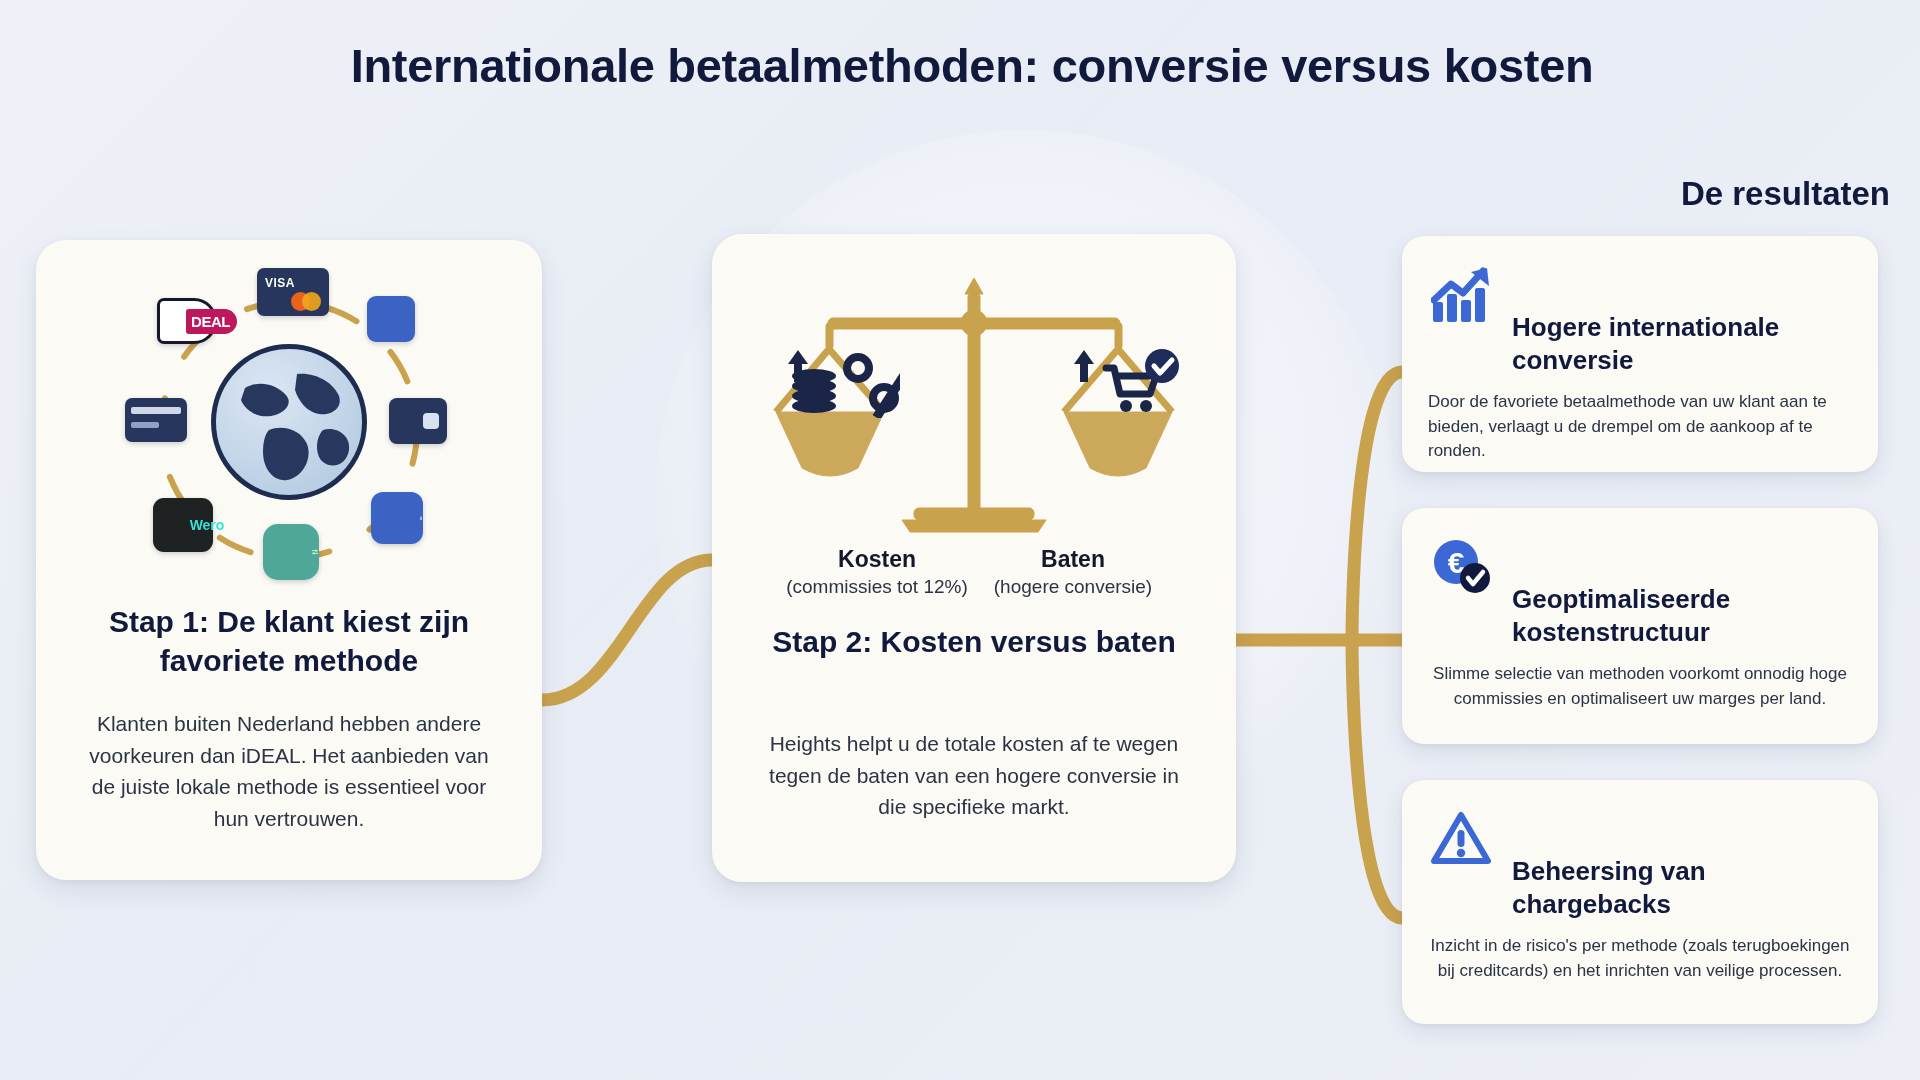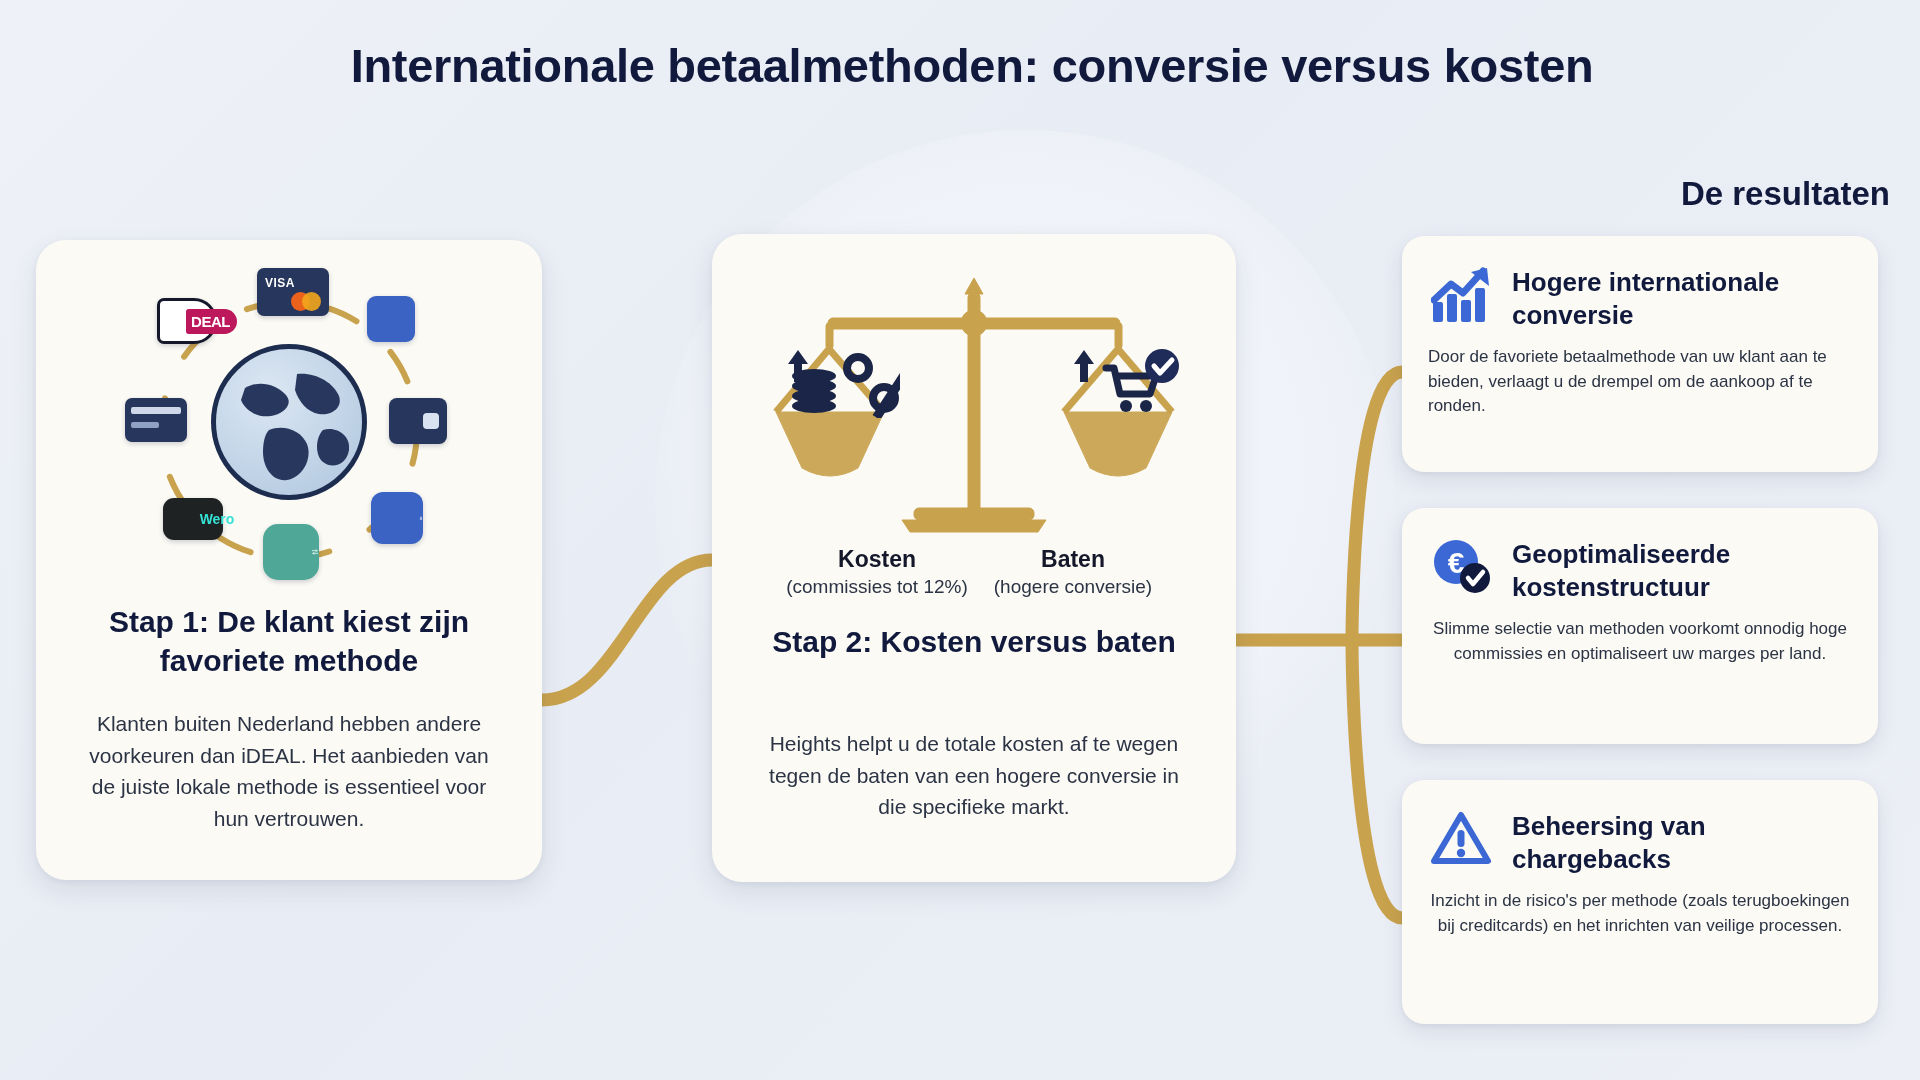--- a/index.html
+++ b/index.html
@@ -89,21 +89,21 @@
     display: flex; align-items: center; justify-content: center;
     font-size: 12px; font-weight: bold;
     box-shadow: 0 2px 5px rgba(25,35,60,0.20);
     padding-left: 48px;
   }
   .pm-ideal   { left: 18px;  top: 18px;  width: 60px; height: 46px; background: #ffffff; border: 3px solid #14182a; border-radius: 8px 26px 26px 8px; }
   .pm-card    { left: 118px; top: -12px; width: 72px; height: 48px; background: #27365c; border-radius: 7px; color: #fff; font-size: 11px; }
   .pm-bank    { left: 228px; top: 16px;  width: 46px; height: 46px; background: #3b63c4; border-radius: 9px; color: #fff; }
   .pm-credit  { left: -14px; top: 118px; width: 62px; height: 44px; background: #27365c; border-radius: 7px; }
   .pm-wallet  { left: 250px; top: 118px; width: 58px; height: 46px; background: #27365c; border-radius: 8px; }
-  .pm-wero    { left: 24px;  top: 218px; width: 60px; height: 42px; background: #1f2222; border-radius: 11px; color: #35e3d6; font-size: 14px; }
+  .pm-wero    { left: 14px;  top: 218px; width: 60px; height: 54px; background: #1f2222; border-radius: 11px; color: #35e3d6; font-size: 14px; }
   .pm-swap    { left: 124px; top: 244px; width: 56px; height: 56px; background: #4fa897; border-radius: 15px; color: #fff; font-size: 25px; }
   .pm-bancon  { left: 232px; top: 212px; width: 52px; height: 52px; background: #3b63c4; border-radius: 12px; color: #fff; }
 
   .ideal-i { width: 12px; height: 12px; background: #14182a; border-radius: 50%; margin-right: 1px; }
   .ideal-blob { background:#be185d; color:#fff; font-size:15px; font-weight:bold; border-radius:4px 18px 18px 4px; padding:4px 7px 4px 5px; letter-spacing:-0.5px;}
   .mc { position:absolute; right:6px; bottom:5px; width:32px; height:19px; }
   .mc i { position:absolute; width:19px; height:19px; border-radius:50%; }
   .mc i:first-child { left:0; background:#eb621d; }
   .mc i:last-child  { left:11px; background:#f3a61c; opacity:.9; }
   .card-stripe { position:absolute; left:6px; top:9px; width:50px; height:7px; background:#cfd8e8; border-radius:2px;}
@@ -126,21 +126,21 @@
     border-radius: 22px;
     box-shadow: 0 8px 22px rgba(40,55,90,0.10), 0 2px 5px rgba(40,55,90,0.06);
     padding: 26px 26px 24px 26px;
   }
   #rcard-0 { top: 236px; height: 236px; }
   #rcard-1 { top: 508px; height: 236px; }
   #rcard-2 { top: 780px; height: 244px; }
 
   .rhead { display: flex; align-items: flex-start; gap: 18px; }
   .ricon { flex: 0 0 66px; height: 66px; display: flex; align-items: center; justify-content: center; }
-  .rtitle { font-size: 26px; font-weight: bold; color: #111a3d; line-height: 1.25; padding-top: 4px; }
+  .rtitle { font-size: 26px; font-weight: bold; color: #111a3d; line-height: 1.25; padding-top: 4px; margin-top: 45px; }
   .rbody { margin-top: 14px; font-size: 17px; color: #2b3344; line-height: 1.45; text-align: center; }
   #rcard-0 .rbody { text-align: left; }
 
   
   .connectors { position: absolute; inset: 0; pointer-events: none; }
 </style>
 </head>
 <body>
 
 <div class="halo"></div>

